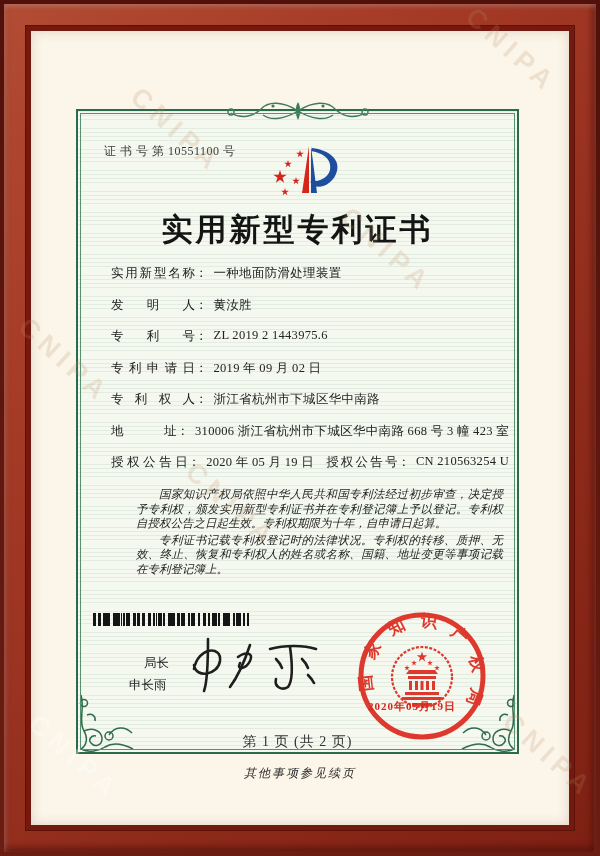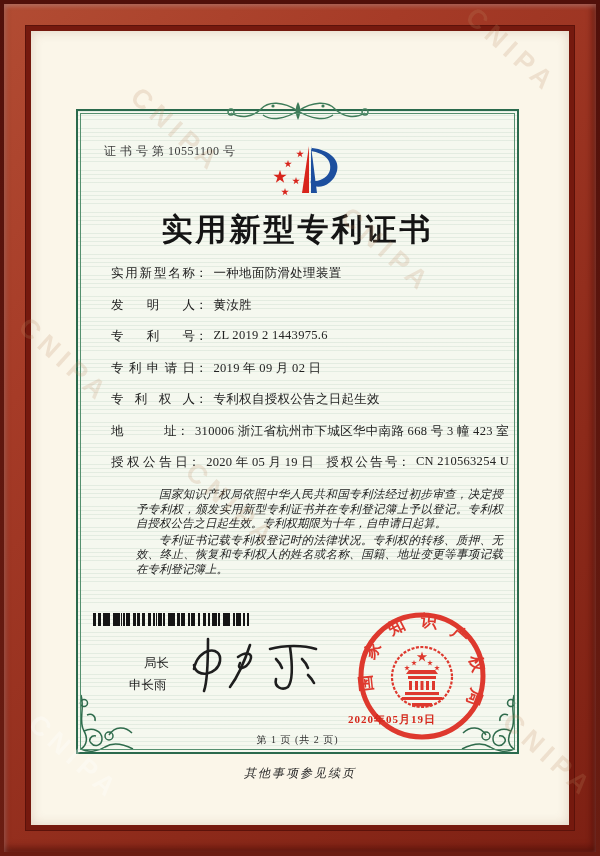--- a/index.html
+++ b/index.html
@@ -47,24 +47,24 @@
   .legal p{margin:0 0 2px 0;text-indent:2em;}
   .barcode{position:absolute;left:15px;top:502px;width:156px;height:13px;
            background:
              repeating-linear-gradient(90deg,#151515 0 2px,transparent 2px 5px),
              repeating-linear-gradient(90deg,#151515 0 1px,transparent 1px 7px),
              repeating-linear-gradient(90deg,#151515 0 3px,transparent 3px 11px);}
   .signer-title{position:absolute;left:33px;top:544px;font-size:12.5px;color:#222;margin-left:33px;}
   .signer-name{position:absolute;left:31px;top:566px;font-size:12.5px;color:#222;margin-left:20px;}
   .signature{position:absolute;left:100px;top:524px;}
   .seal{position:absolute;left:276px;top:497px;opacity:.93;}
-  .seal-date{position:absolute;left:270px;top:588px;width:128px;text-align:left;
-             font-size:11px;font-weight:bold;letter-spacing:1px;color:#d5281c;margin-top:13px;}
+  .seal-date{position:absolute;left:270px;top:588px;width:128px;text-align:center;
+             font-size:11px;font-weight:bold;letter-spacing:1px;color:#d5281c;}
   .page-ind{position:absolute;left:0;right:0;top:622px;text-align:center;
-            font-size:10px;letter-spacing:1px;color:#333;}
+            font-size:14px;letter-spacing:1px;color:#333;}
   .footer-note{position:absolute;left:0;right:0;top:734px;text-align:center;
                font-size:12px;letter-spacing:2px;color:#2b2b2b;font-style:italic;}
 </style>
 </head>
 <body>
 
 <div class="frame">
   <div class="bevel">
     <div class="lip">
       <div class="paper">
@@ -140,21 +140,21 @@
                 <span class="fvalue">ZL 2019 2 1443975.6</span>
             </div>
             <div class="frow">
               <span class="flabel">专利申请日</span>
                 <span class="fsep">：</span>
                 <span class="fvalue">2019 年 09 月 02 日</span>
             </div>
             <div class="frow">
               <span class="flabel">专利权人</span>
                 <span class="fsep">：</span>
-                <span class="fvalue">专利权自授权公告之日起生效</span>
+                <span class="fvalue">浙江省杭州市下城区华中南路</span>
             </div>
             <div class="frow">
               <span class="flabel">地址</span>
                 <span class="fsep">：</span>
                 <span class="fvalue">310006 浙江省杭州市下城区华中南路 668 号 3 幢 423 室</span>
             </div>
             <div class="frow">
               <span class="flabel">授权公告日</span>
                 <span class="fsep">：</span>
                 <span class="fvalue">2020 年 05 月 19 日</span>

